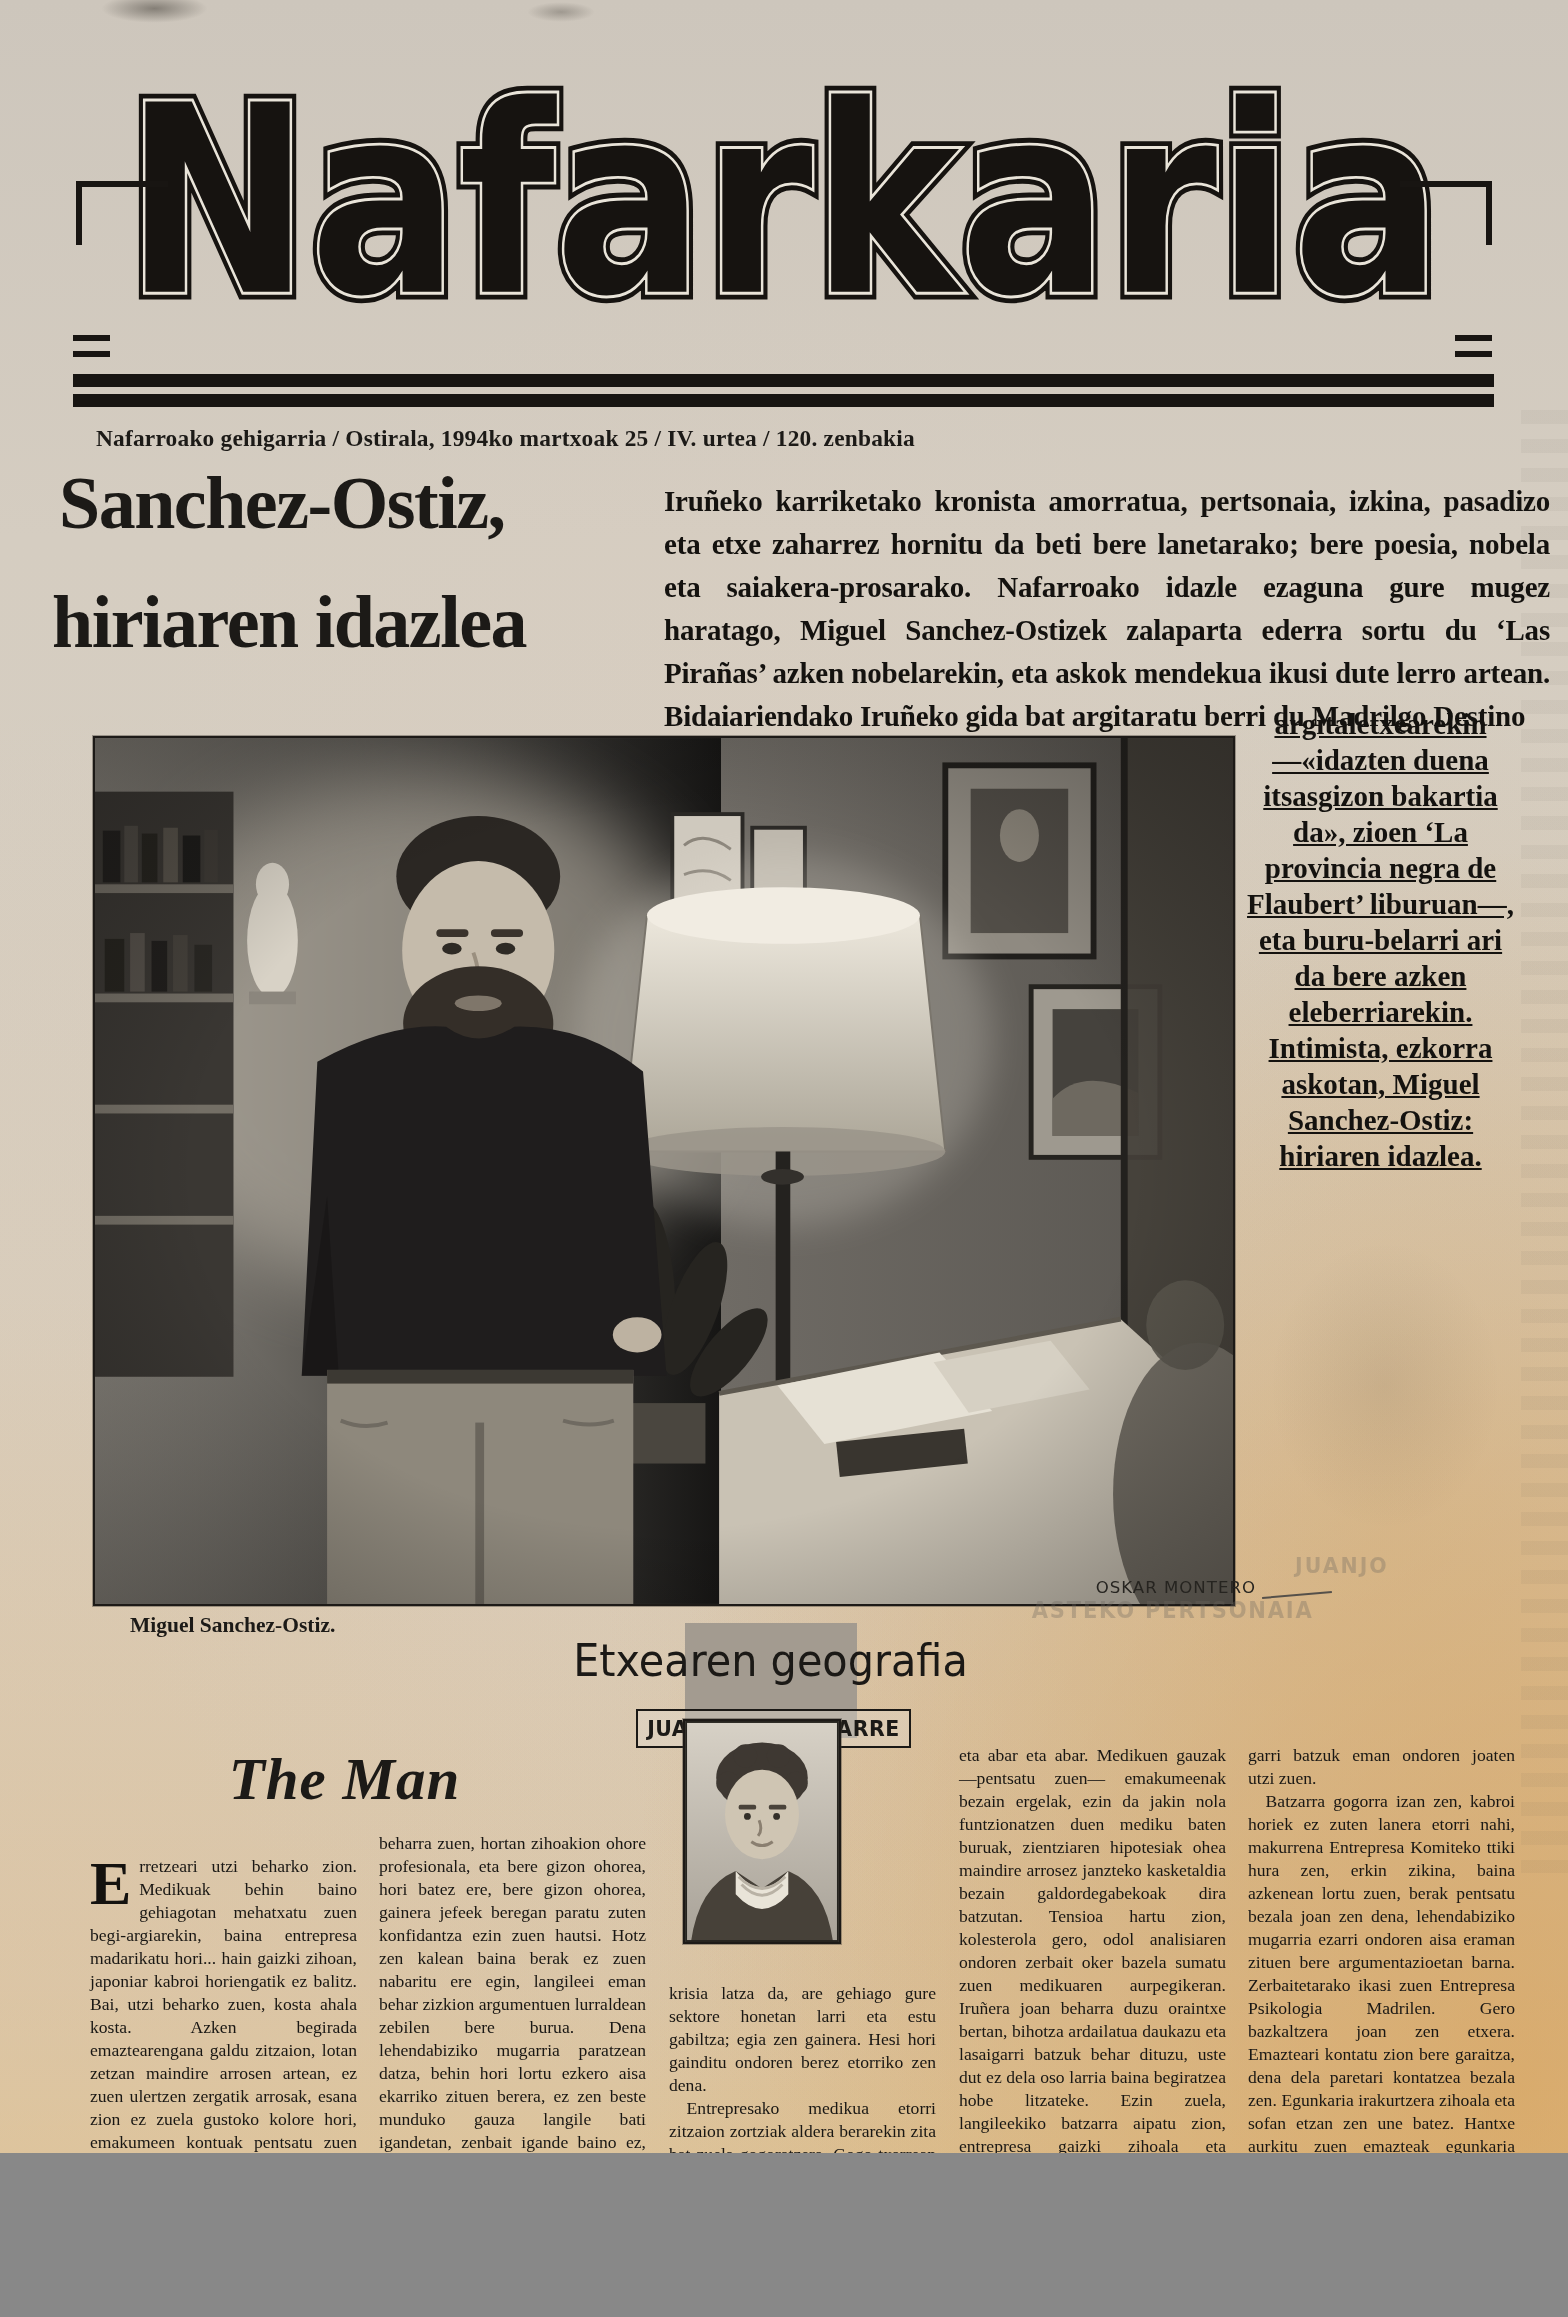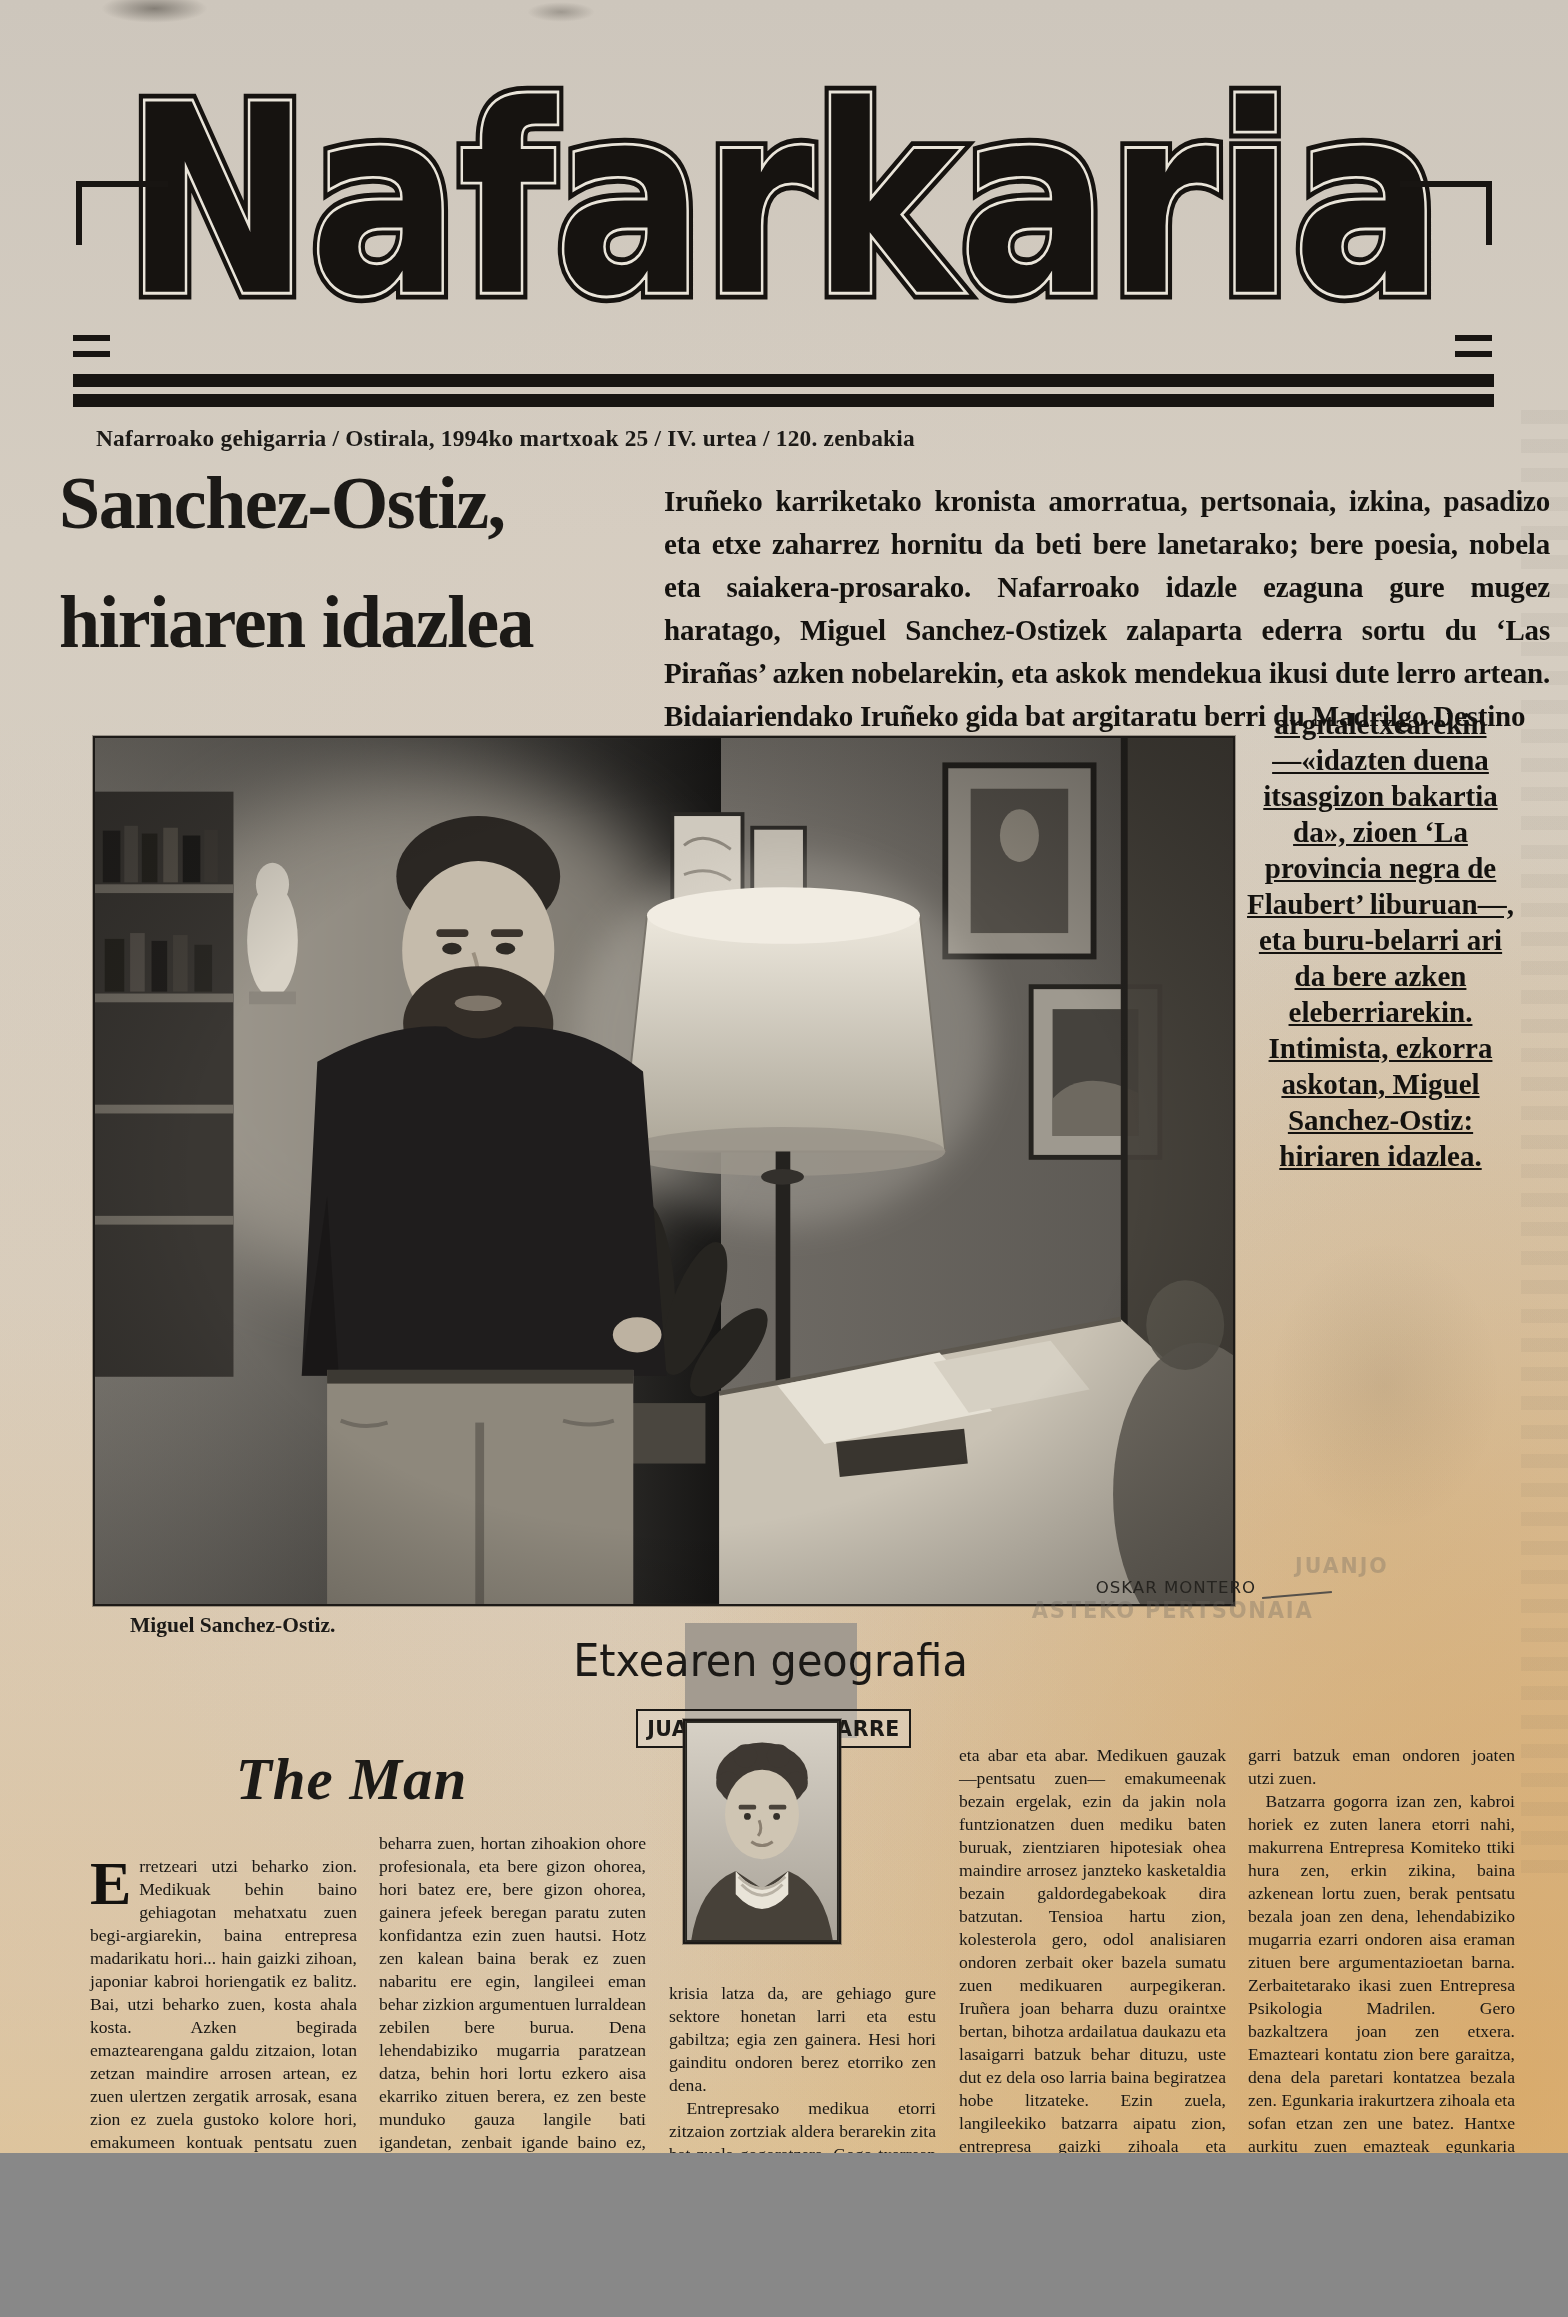--- a/index.html
+++ b/index.html
@@ -55,21 +55,21 @@
   <div class="abs bar" style="left:73px;top:351px;width:37px;height:5.9px;"></div>
   <div class="abs bar" style="left:1455px;top:335px;width:37px;height:5.9px;"></div>
   <div class="abs bar" style="left:1455px;top:351px;width:37px;height:5.9px;"></div>
 
   <div class="abs bar" style="left:73px;top:374px;width:1421px;height:12.7px;"></div>
   <div class="abs bar" style="left:73px;top:394px;width:1421px;height:12.7px;"></div>
 
   <div class="abs dateline" style="left:96px;top:427px;">Nafarroako gehigarria / Ostirala, 1994ko martxoak 25 / IV. urtea / 120. zenbakia</div>
 
   <div class="abs headline" style="left:59px;top:466px;">Sanchez-Ostiz,</div>
-  <div class="abs headline" style="left:59px;top:585px;">hiriaren idazlea</div>
+  <div class="abs headline" style="left:52px;top:585px;">hiriaren idazlea</div>
 
   <div class="abs lead" style="left:632px;top:480px;width:886px;height:257px;overflow:hidden;">Iruñeko karriketako kronista amorratua, pertsonaia, izkina, pasadizo eta etxe zaharrez hornitu da beti bere lanetarako; bere poesia, nobela eta saiakera-prosarako. Nafarroako idazle ezaguna gure mugez haratago, Miguel Sanchez-Ostizek zalaparta ederra sortu du ‘Las Pirañas’ azken nobelarekin, eta askok mendekua ikusi dute lerro artean. Bidaiariendako Iruñeko gida bat argitaratu berri du Madrilgo Destino</div>
 
   <div class="abs lead-side" style="left:1241px;top:706px;width:279px;">argitaletxearekin —«idazten duena itsasgizon bakartia da», zioen ‘La provincia negra de Flaubert’ liburuan—, eta buru-belarri ari da bere azken eleberriarekin. Intimista, ezkorra askotan, Miguel Sanchez-Ostiz: hiriaren idazlea.</div>
 
   <div class="abs photo-frame" style="left:93px;top:736px;width:1138px;height:866px;">
     <svg width="1138" height="866" viewBox="0 0 1167 888">
       <defs>
         <linearGradient id="pbg" x1="0" y1="0" x2="1" y2="0">
           <stop offset="0" stop-color="#8f8b83"></stop>
@@ -182,21 +182,21 @@
   <div class="abs" style="left:1262px;top:1594px;width:70px;border-top:2.9px solid #55504a;transform:rotate(-5deg);"></div>
 
   <div class="abs ghost" style="left:1016px;top:1599px;transform:scaleX(.9);">ASTEKO PERTSONAIA</div>
   <div class="abs ghost" style="left:1295px;top:1556px;font-size:20.5px;">JUANJO</div>
   <div class="abs smudge" style="left:1268px;top:1239px;width:234px;height:293px;opacity:.10;"></div>
 
   <div class="abs" style="left:685px;top:1623px;width:172px;height:115px;background:#a39b90;"></div>
   <div class="abs section-title" style="left:546px;top:1638px;width:449px;">Etxearen geografia</div>
   <div class="abs byline-box" style="left:636px;top:1709px;width:271px;">JUANJO OLASAGARRE</div>
 
-  <div class="abs article-title" style="left:137px;top:1750px;width:429px;">The Man</div>
+  <div class="abs article-title" style="left:130px;top:1750px;width:429px;">The Man</div>
 
   <div class="abs body-col" style="left:90px;top:1832px;width:267px;">
     <span class="dropcap">E</span><span>rretzeari utzi beharko zion. Medikuak behin baino gehiagotan mehatxatu zuen begi-argiarekin, baina entrepresa madarikatu hori... hain gaizki zihoan, japoniar kabroi horiengatik ez balitz. Bai, utzi beharko zuen, kosta ahala kosta. Azken begirada emaztearengana galdu zitzaion, lotan zetzan maindire arrosen artean, ez zuen ulertzen zergatik arrosak, esana zion ez zuela gustoko kolore hori, emakumeen kontuak pentsatu zuen atea itxi baino lehen.
   Jauzi batean sartu zen autoan, berandu zebilen, langileak etorri baino lehenago dena prest eduki behar zuen. Ez zekien nola konbenzituko zituen baina konbenzitu</span>
   </div>
   <div class="abs body-col" style="left:379px;top:1832px;width:267px;">beharra zuen, hortan zihoakion ohore profesionala, eta bere gizon ohorea, hori batez ere, bere gizon ohorea, gainera jefeek beregan paratu zuten konfidantza ezin zuen hautsi. Hotz zen kalean baina berak ez zuen nabaritu ere egin, langileei eman behar zizkion argumentuen lurraldean zebilen bere burua. Dena lehendabiziko mugarria paratzean datza, behin hori lortu ezkero aisa ekarriko zituen berera, ez zen beste munduko gauza langile bati igandetan, zenbait igande baino ez, lanera etor dadin eskatzea. Guraso batek bezala hitz eginen zien, berak zekien tonu ohartsu eta laztankor horretan, entrepresa denona da, hau denon artean atera behar dugu aurrera,</div>
 
   <div class="abs photo-frame" style="left:683px;top:1719px;width:154px;height:221px;">
     <svg width="154" height="221" viewBox="0 0 158 227">
       <defs>

